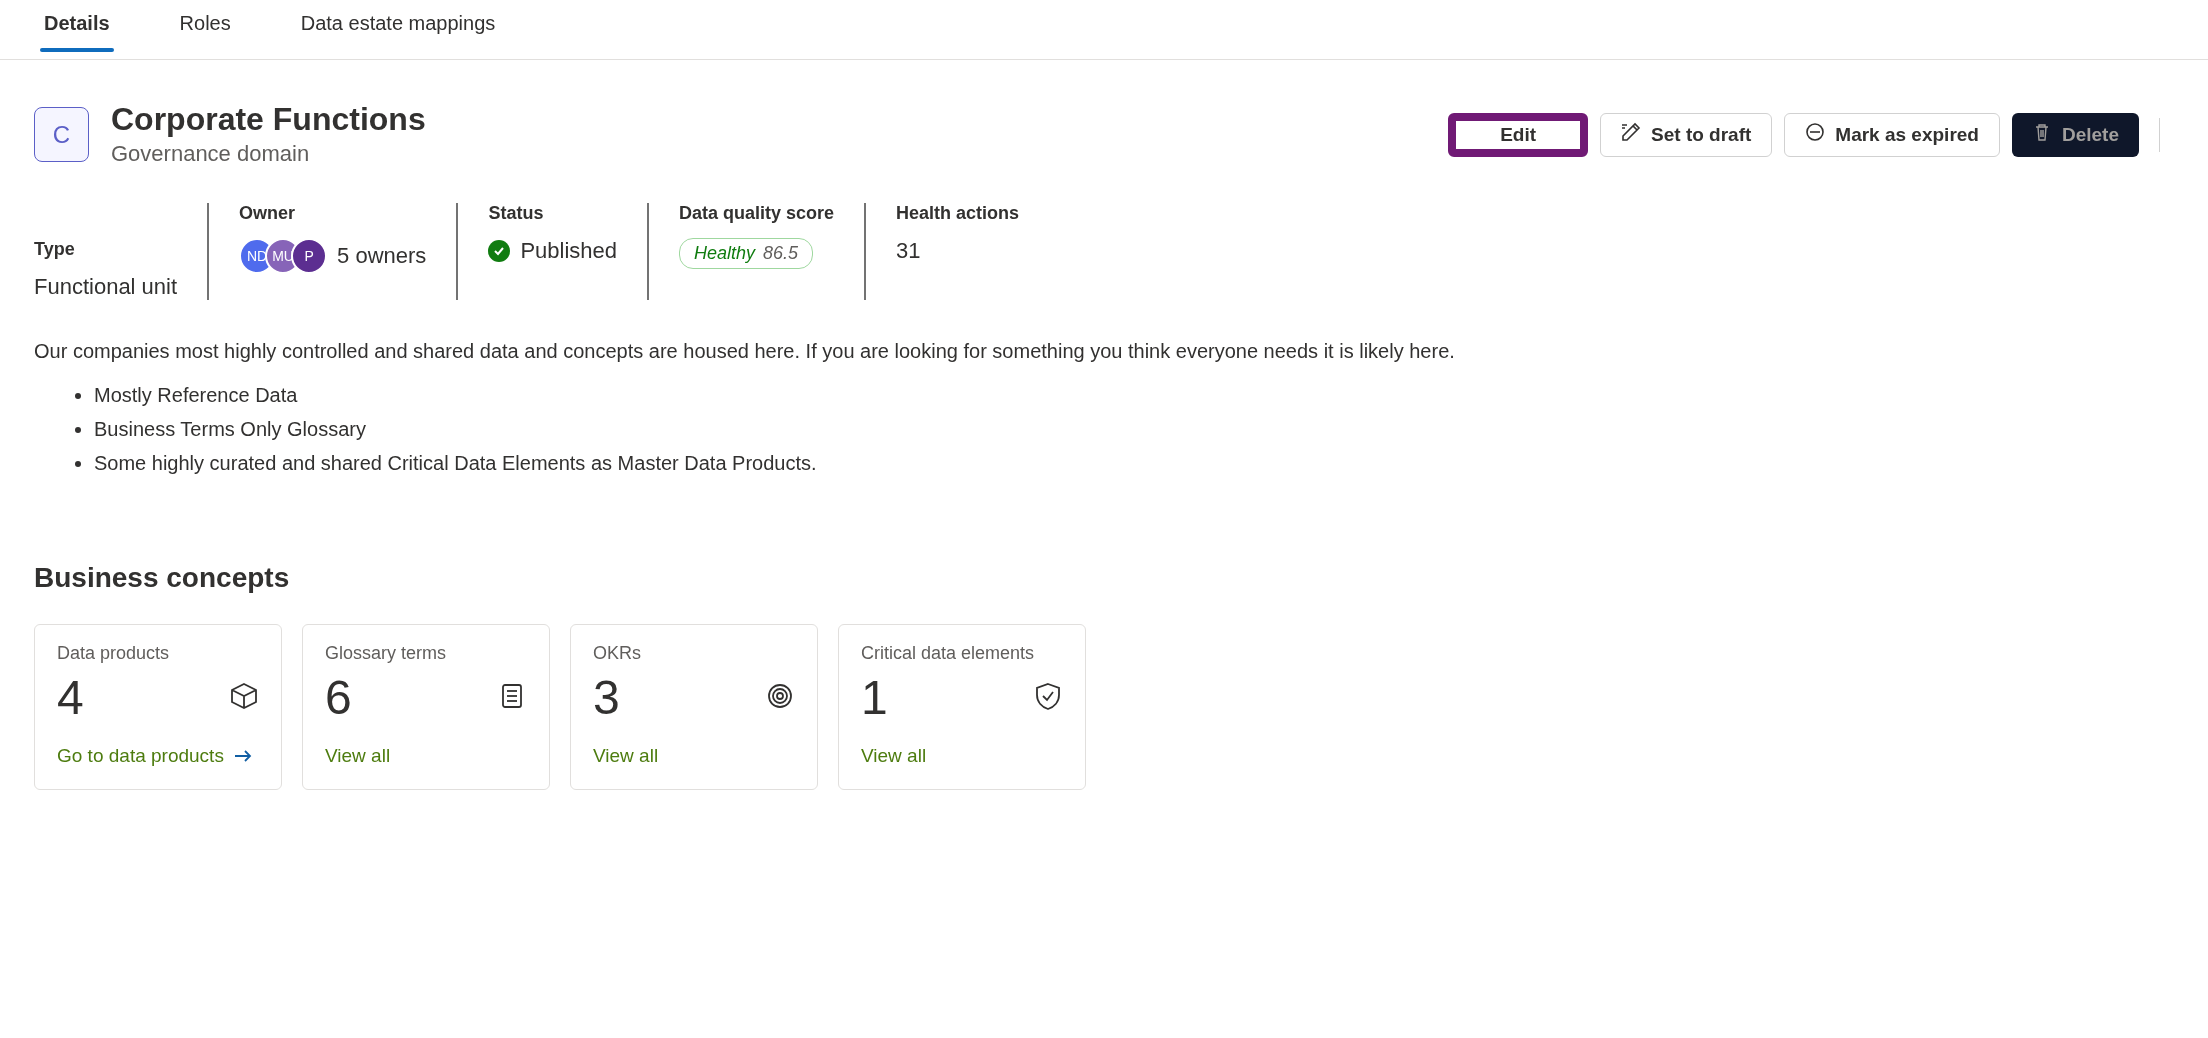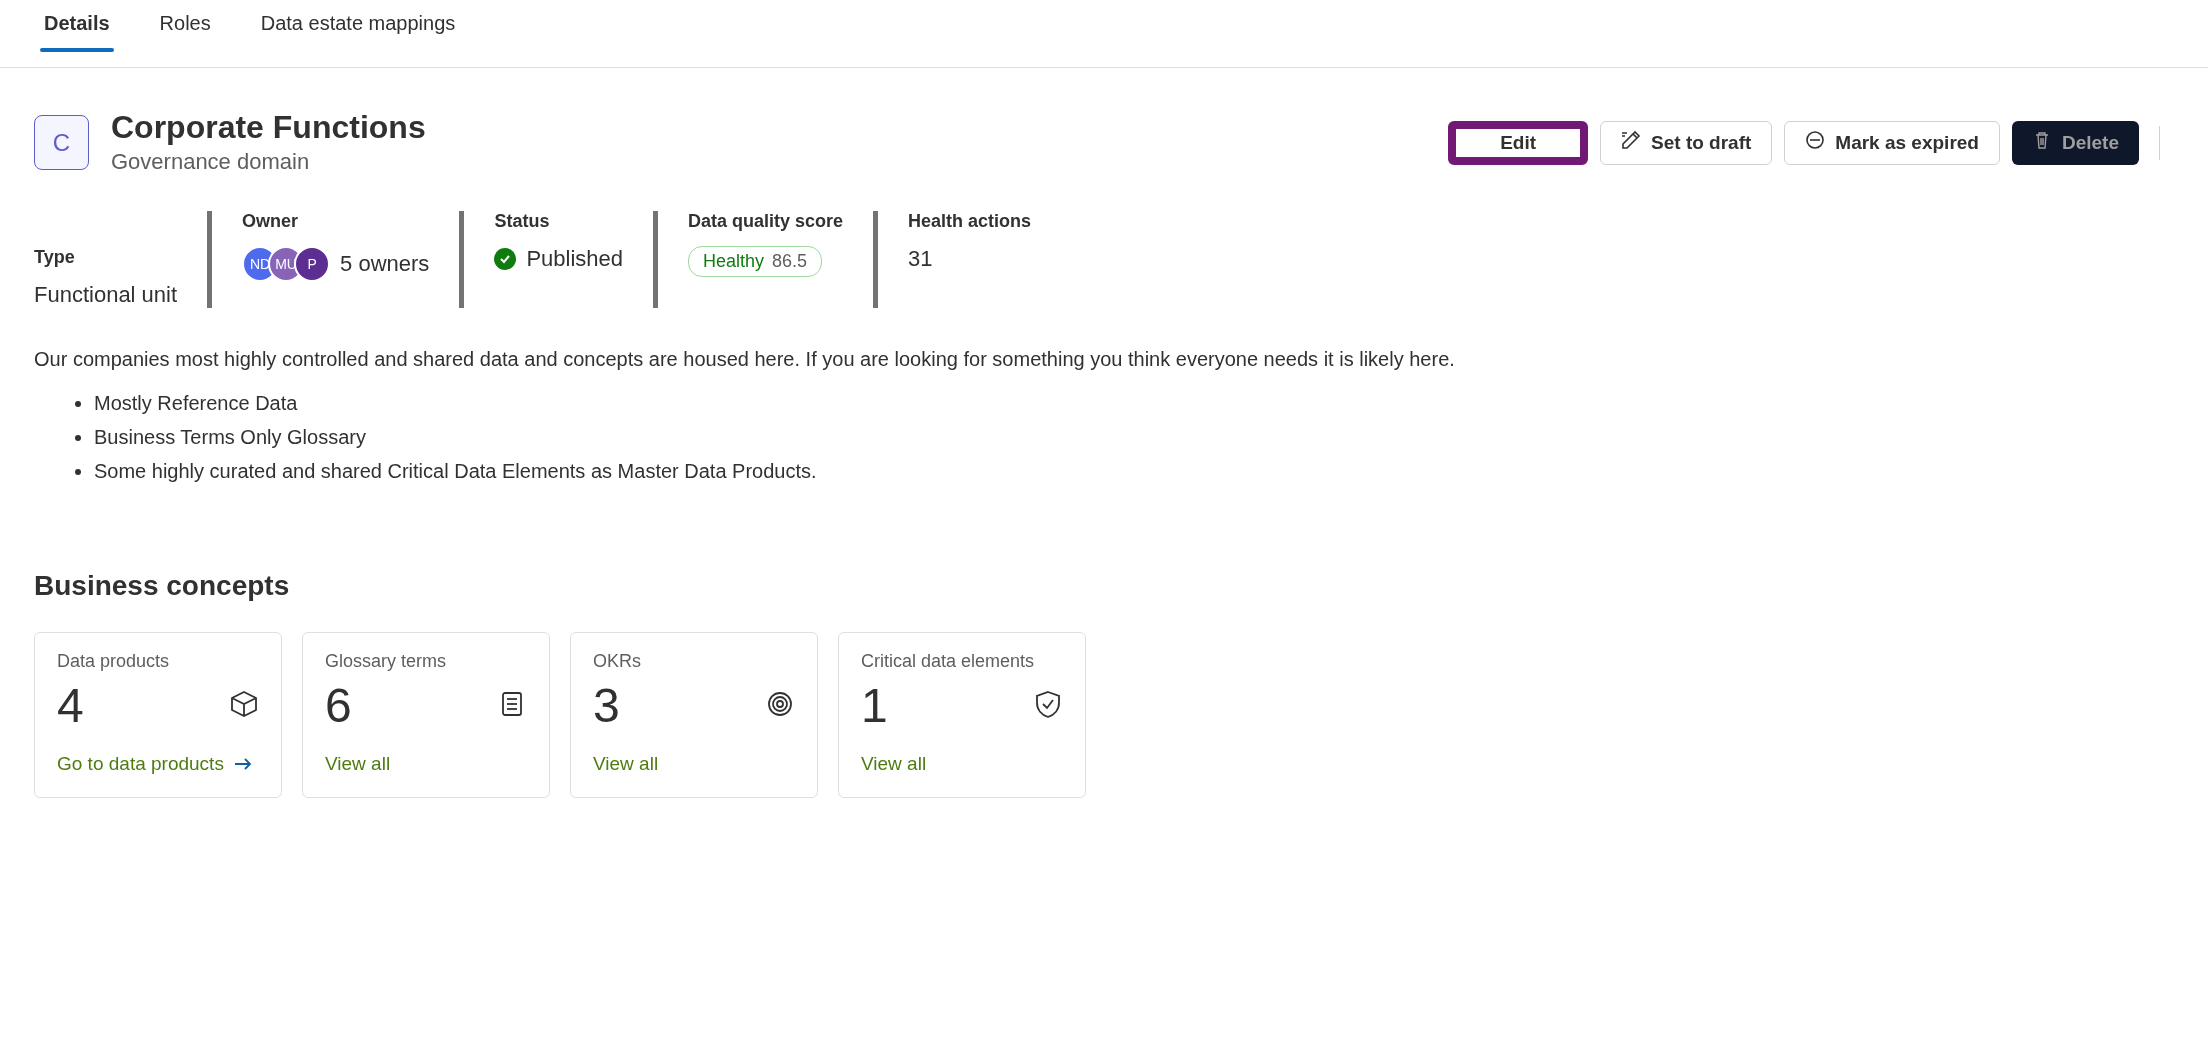--- a/index.html
+++ b/index.html
@@ -1,44 +1,44 @@
 <!DOCTYPE html>
 <html><head>
 <meta charset="utf-8">
 <style>
   *{box-sizing:border-box;margin:0;padding:0;}
   body{font-family:"Segoe UI",Arial,sans-serif;color:#323130;background:#fff;font-size:14px;width:2208px;}
-  .tabs{display:flex;gap:42px;padding:12px 0 16px 40px;border-bottom:1px solid #e1dfdd;}
+  .tabs{display:flex;gap:62px;padding:12px 0 8px 40px;border-bottom:1px solid #e1dfdd;}
   .tab{padding:0 4px 16px 4px;font-size:20px;color:#323130;cursor:pointer;position:relative;}
   .tab.active{font-weight:600;}
   .tab.active::after{content:"";position:absolute;left:0;right:0;bottom:-1px;height:4px;background:#0f6cbd;border-radius:2px;}
   .header{display:flex;align-items:center;padding:42px 40px 0 34px;gap:22px;}
   .avatar{width:55px;height:55px;border:1.5px solid #5b5fc7;border-radius:8px;display:flex;align-items:center;justify-content:center;font-size:24px;color:#5b5fc7;background:#f5f5ff;}
   .title{font-size:32px;font-weight:600;line-height:1.1;}
   .subtitle{font-size:22px;color:#605e5c;margin-top:4px;}
   .actions{margin-left:auto;display:flex;gap:12px;align-items:center;}
   .btn{display:inline-flex;align-items:center;gap:10px;height:44px;padding:0 20px;border:1px solid #d1d1d1;border-radius:6px;background:#fff;font-size:19px;font-weight:600;color:#323130;cursor:pointer;}
   .btn.highlight{border:8px solid #701a75;padding:0 44px;}
   .btn.disabled{background:#0f172a;color:#a19f9d;cursor:not-allowed;border:0;}
   .btn svg{width:20px;height:20px;flex-shrink:0;}
   .divider{width:1px;height:34px;background:#d1d1d1;margin:0 8px;}
   .props{display:flex;gap:0;padding:36px 0 0 34px;}
-  .prop{padding:0 30px;border-left:5px solid #737373;}
+  .prop{padding:0 30px;border-left:2px solid #737373;}
   .prop:first-child{border-left:0;padding-left:0;margin-top:36px;}
   .prop-label{font-size:18px;font-weight:600;color:#323130;margin-bottom:14px;}
   .prop-value{font-size:22px;color:#323130;display:flex;align-items:center;gap:10px;}
   .owner-avs{display:flex;align-items:center;}
   .owner-av{width:36px;height:36px;border-radius:50%;display:flex;align-items:center;justify-content:center;color:#fff;font-size:14px;font-weight:400;margin-left:-10px;border:2px solid #fff;}
   .owner-av:first-child{margin-left:0;}
   .owner-av.c1{background:#4f6bed;}
   .owner-av.c2{background:#8764b8;}
   .owner-av.c3{background:#5c2e91;}
   .check-icon{width:22px;height:22px;border-radius:50%;background:#107c10;display:flex;align-items:center;justify-content:center;}
   .check-icon svg{width:12px;height:12px;fill:#fff;}
-  .pill{border:1px solid #9fd89f;border-radius:14px;padding:4px 14px;font-size:18px;}
+  .pill{border:1px solid #9fd89f;border-radius:14px;padding:4px 14px;font-size:18px;font-style:italic;}
   .pill .h{color:#107c10;margin-right:8px;}
   .pill .s{color:#605e5c;}
   .desc{padding:36px 40px 0 34px;font-size:20px;line-height:1.5;max-width:1500px;}
   .desc ul{padding-left:60px;margin-top:14px;}
   .desc li{margin-bottom:4px;}
   .section-title{font-size:28px;font-weight:600;padding:80px 0 0 34px;}
   .cards{display:flex;gap:20px;padding:30px 0 0 34px;}
   .card{width:248px;border:1px solid #e1dfdd;border-radius:6px;padding:18px 22px 22px 22px;display:flex;flex-direction:column;}
   .card-label{font-size:18px;color:#605e5c;margin-bottom:6px;}
   .card-row{display:flex;align-items:center;justify-content:space-between;}

